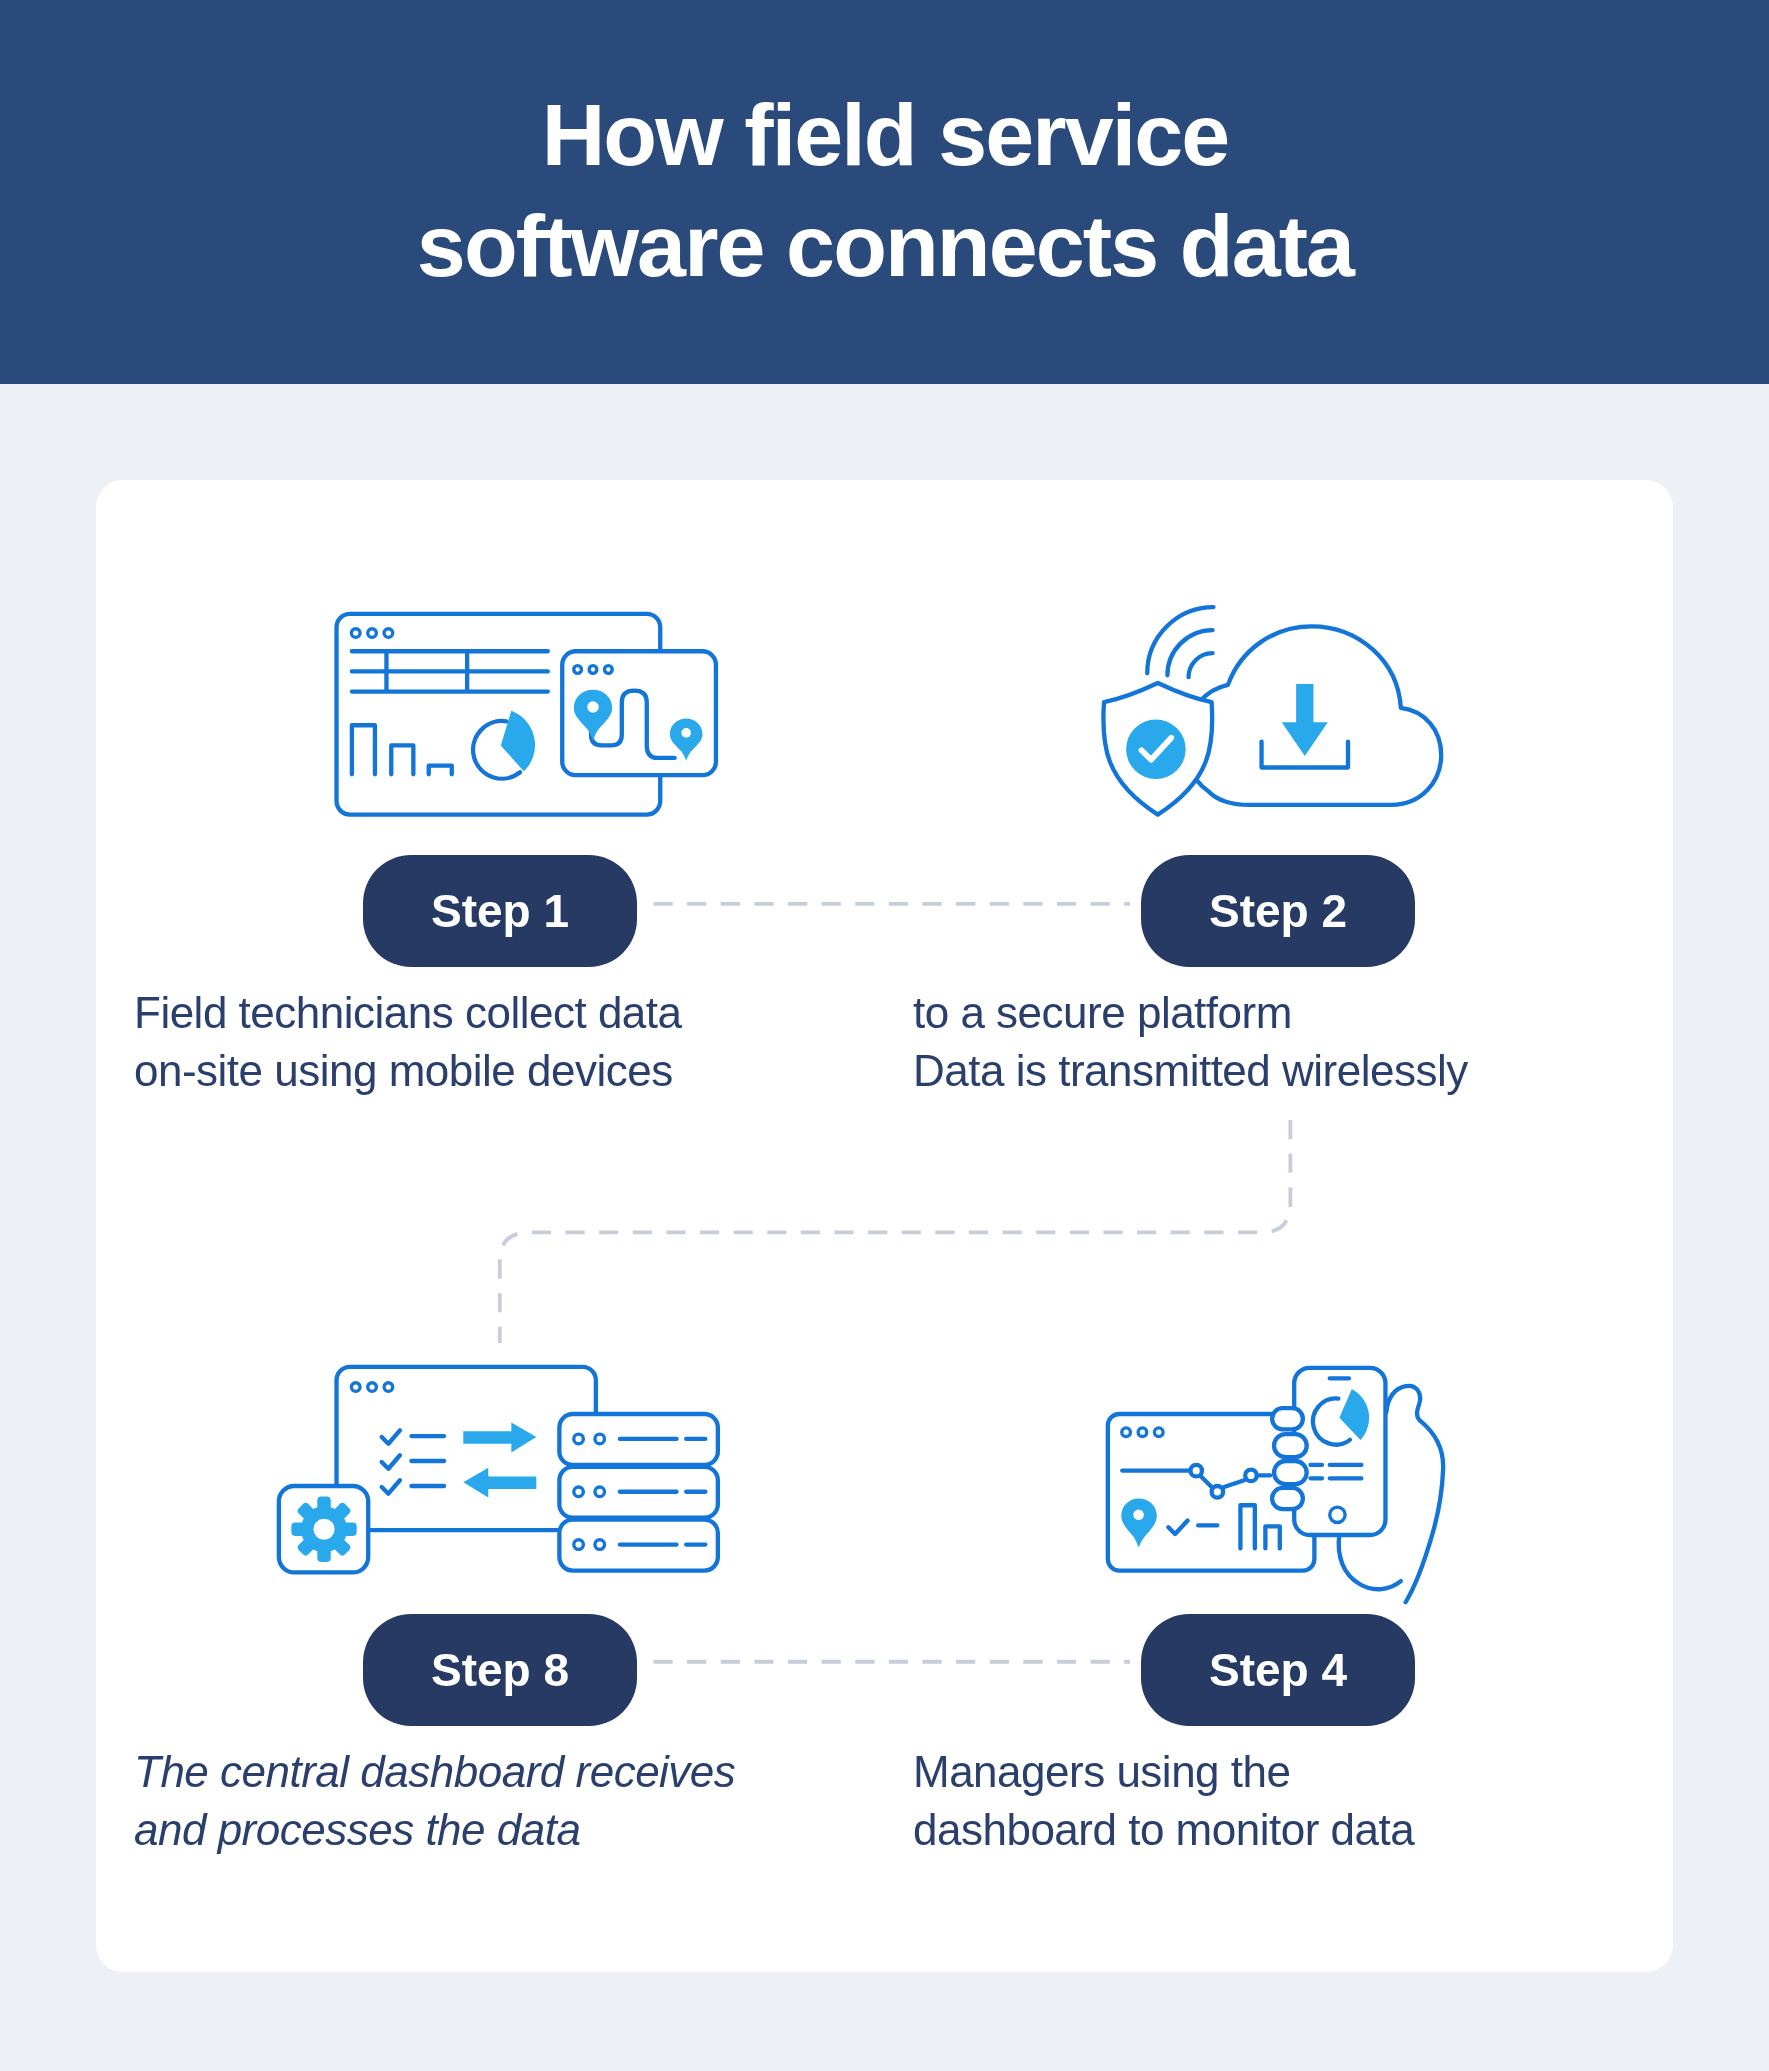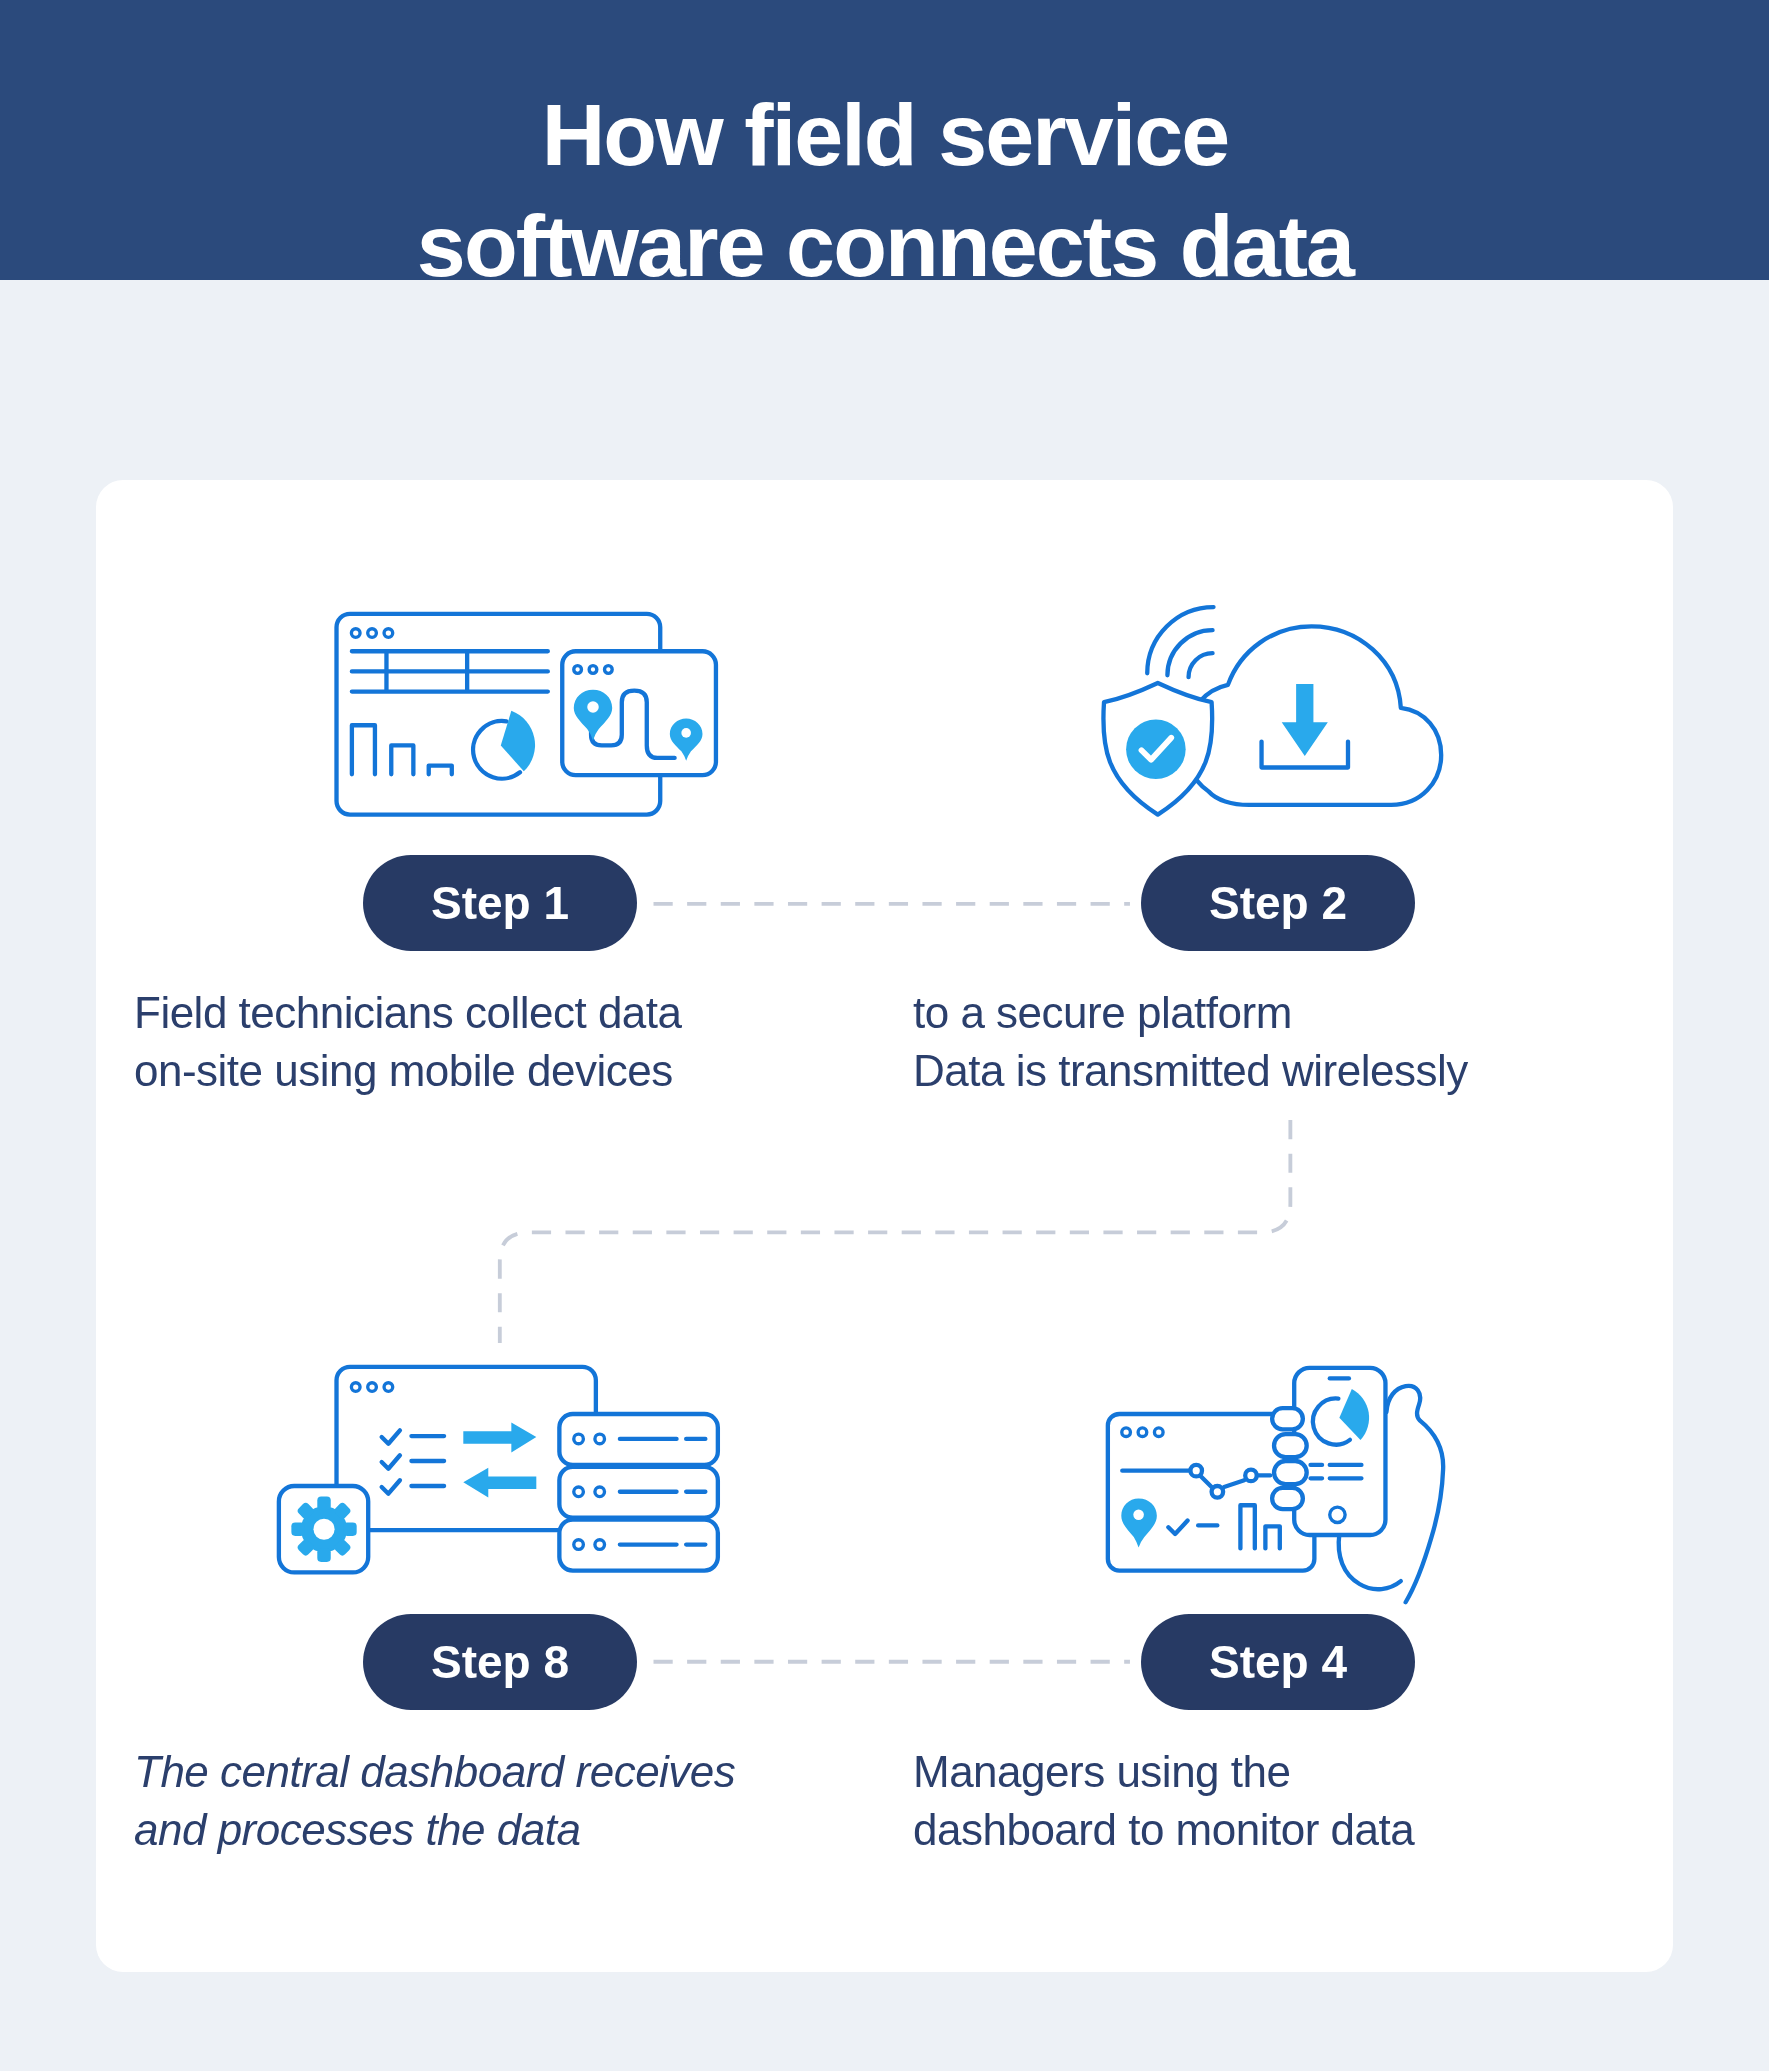--- a/index.html
+++ b/index.html
@@ -13,35 +13,35 @@
     --page-bg:#EDF1F6;
   }
   html,body{margin:0;padding:0;}
   body{
     width:1770px;height:2071px;
     background:var(--page-bg);
     font-family:"Liberation Sans","DejaVu Sans",sans-serif;
     position:relative;overflow:hidden;
   }
   .header{
-    position:absolute;left:0;top:0;width:1770px;height:280px;
+    position:absolute;left:0;top:0;width:1770px;height:384px;
     background:var(--header-bg);
   }
   .title{
     padding-top:79px;text-align:center;color:#fff;
     font-size:88px;line-height:111px;font-weight:700;letter-spacing:-1.9px;
   }
   .title span{display:block;}
   .card{
     position:absolute;left:96px;top:480px;width:1577px;height:1492px;
     background:var(--card-bg);border-radius:27px;
   }
   .art{position:absolute;left:0;top:0;width:1770px;height:2071px;pointer-events:none;}
   .pill{
-    position:absolute;width:274px;height:96px;border-radius:48px;
+    position:absolute;width:274px;height:112px;border-radius:48px;
     background:var(--pill-bg);color:#fff;
     display:flex;align-items:center;justify-content:center;
     font-size:46px;font-weight:700;letter-spacing:0px;
   }
   .pill1{left:363px;top:855px;}
   .pill2{left:1141px;top:855px;}
   .pill3{left:363px;top:1614px;}
   .pill4{left:1141px;top:1614px;}
   .desc{
     position:absolute;width:730px;text-align:left;

